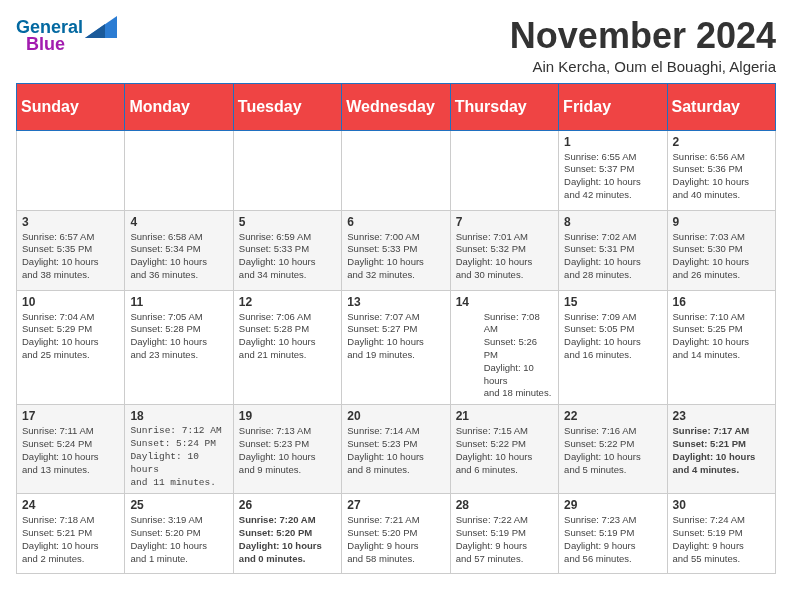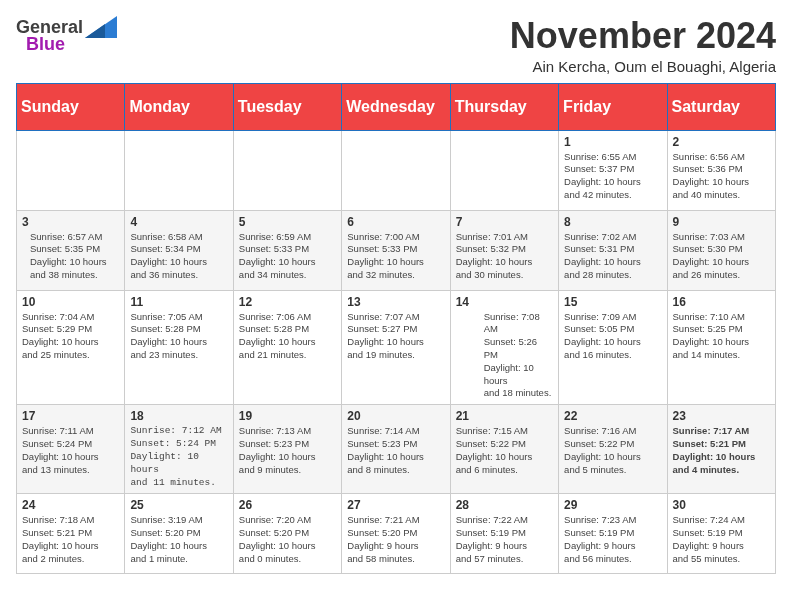--- a/index.html
+++ b/index.html
@@ -21,21 +21,21 @@
       flex-direction: column;
       align-items: flex-start;
     }
     .logo-text {
       display: flex;
       align-items: center;
       font-size: 18px;
       font-weight: bold;
       color: #333;
     }
-    .logo-general { color: #404040; font-weight: bold; }
+    .logo-general { color: #0369a1; font-weight: bold; }
     .logo-blue { color: #a21caf; font-weight: bold; margin-left: 8px; }
     .logo-icon {
       width: 32px;
       height: 22px;
       margin-left: 2px;
     }
     .title-block {
       text-align: right;
     }
     .month-title {
@@ -144,21 +144,21 @@
           <span class="day-number">2</span>
           <div class="day-info" style="white-space: pre-line;">Sunrise: 6:56 AM
 Sunset: 5:36 PM
 Daylight: 10 hours
 and 40 minutes.</div>
         </td>
       </tr>
       <tr>
         <td>
           <span class="day-number">3</span>
-          <div class="day-info" style="white-space: pre-line; margin-left: 8px;">Sunrise: 6:57 AM
+          <div class="day-info" style="white-space: pre-line;">Sunrise: 6:57 AM
 Sunset: 5:35 PM
 Daylight: 10 hours
 and 38 minutes.</div>
         </td>
         <td>
           <span class="day-number">4</span>
           <div class="day-info" style="white-space: pre-line;">Sunrise: 6:58 AM
 Sunset: 5:34 PM
 Daylight: 10 hours
 and 36 minutes.</div>
@@ -311,21 +311,21 @@
         </td>
         <td>
           <span class="day-number">25</span>
           <div class="day-info" style="white-space: pre-line;">Sunrise: 3:19 AM
 Sunset: 5:20 PM
 Daylight: 10 hours
 and 1 minute.</div>
         </td>
         <td>
           <span class="day-number">26</span>
-          <div class="day-info" style="white-space: pre-line;">Sunrise: 7:20 AM
+          <div class="day-info" style="white-space: pre-line; font-weight: bold;">Sunrise: 7:20 AM
 Sunset: 5:20 PM
 Daylight: 10 hours
 and 0 minutes.</div>
         </td>
         <td>
           <span class="day-number">27</span>
           <div class="day-info" style="white-space: pre-line;">Sunrise: 7:21 AM
 Sunset: 5:20 PM
 Daylight: 9 hours
 and 58 minutes.</div>

